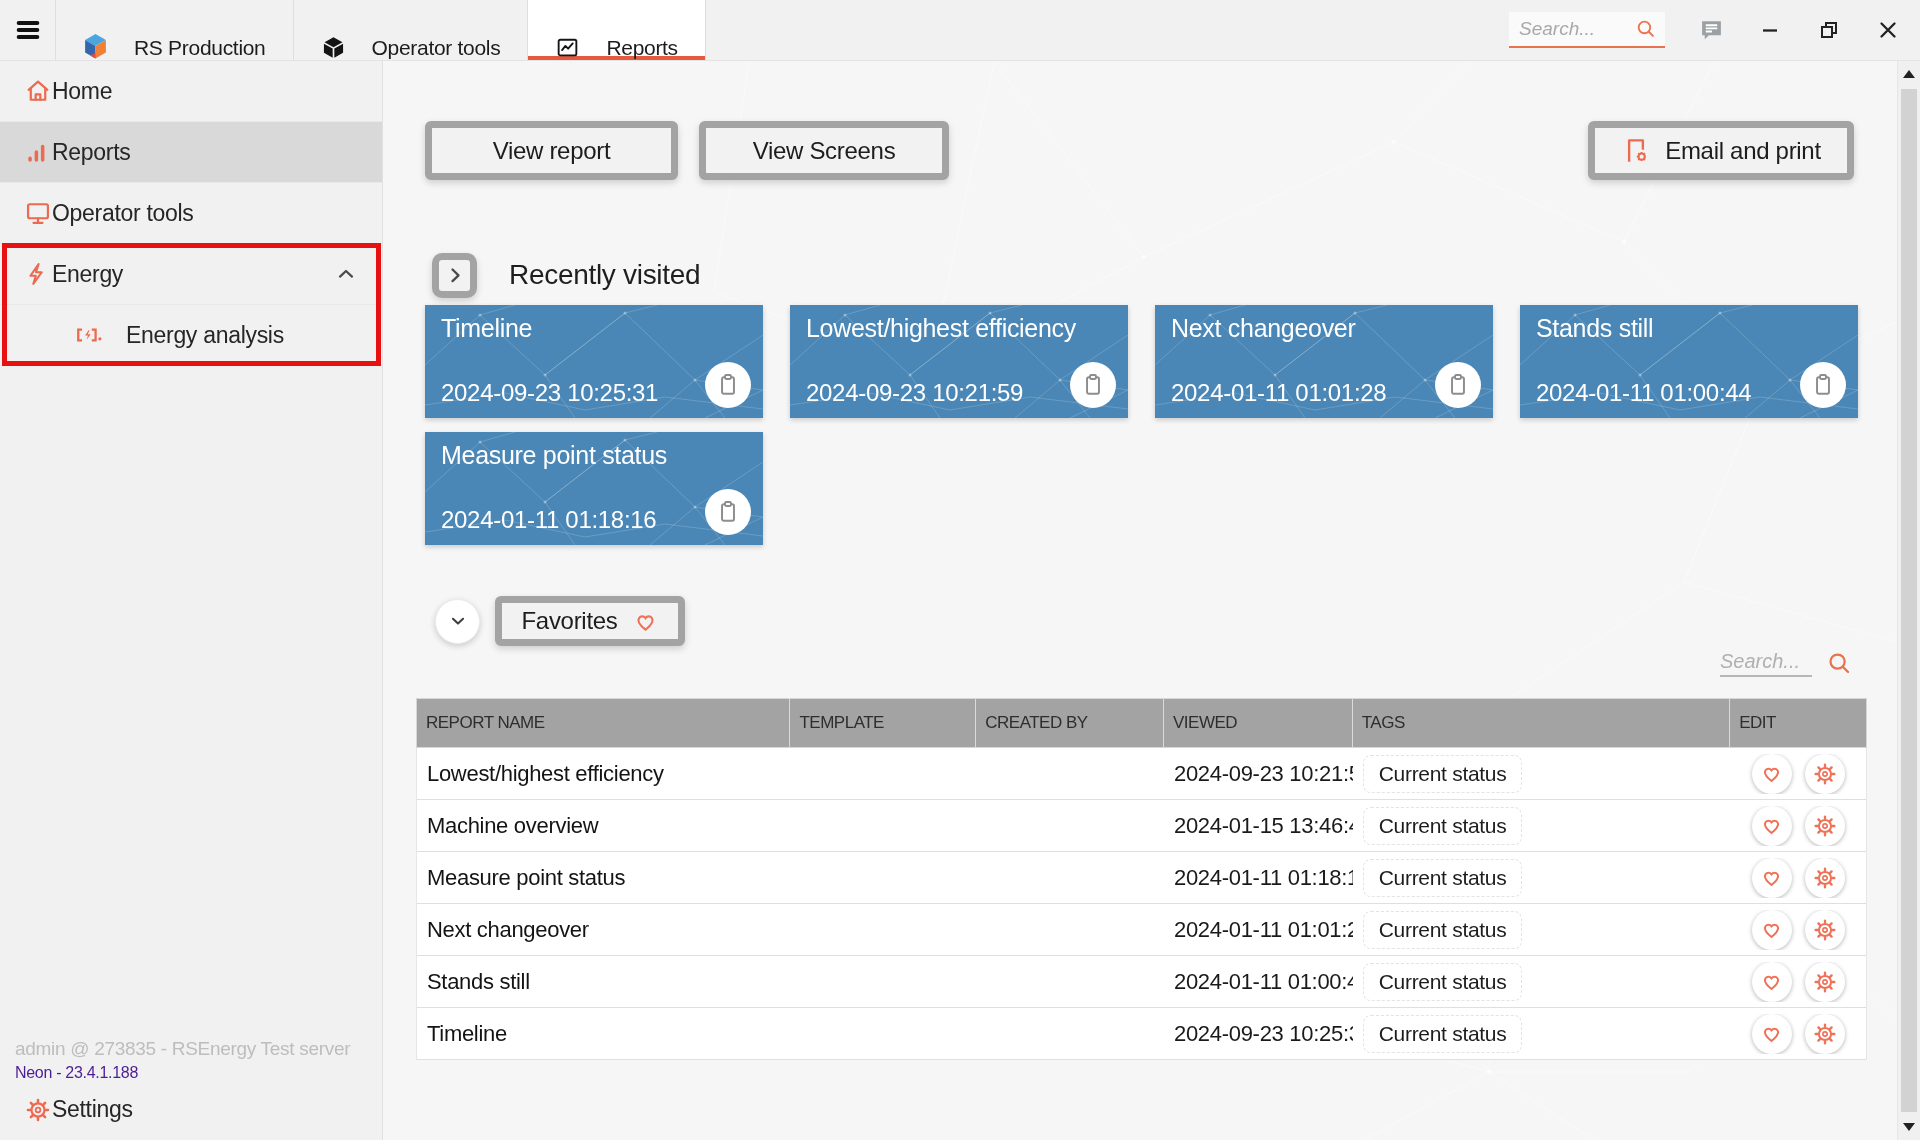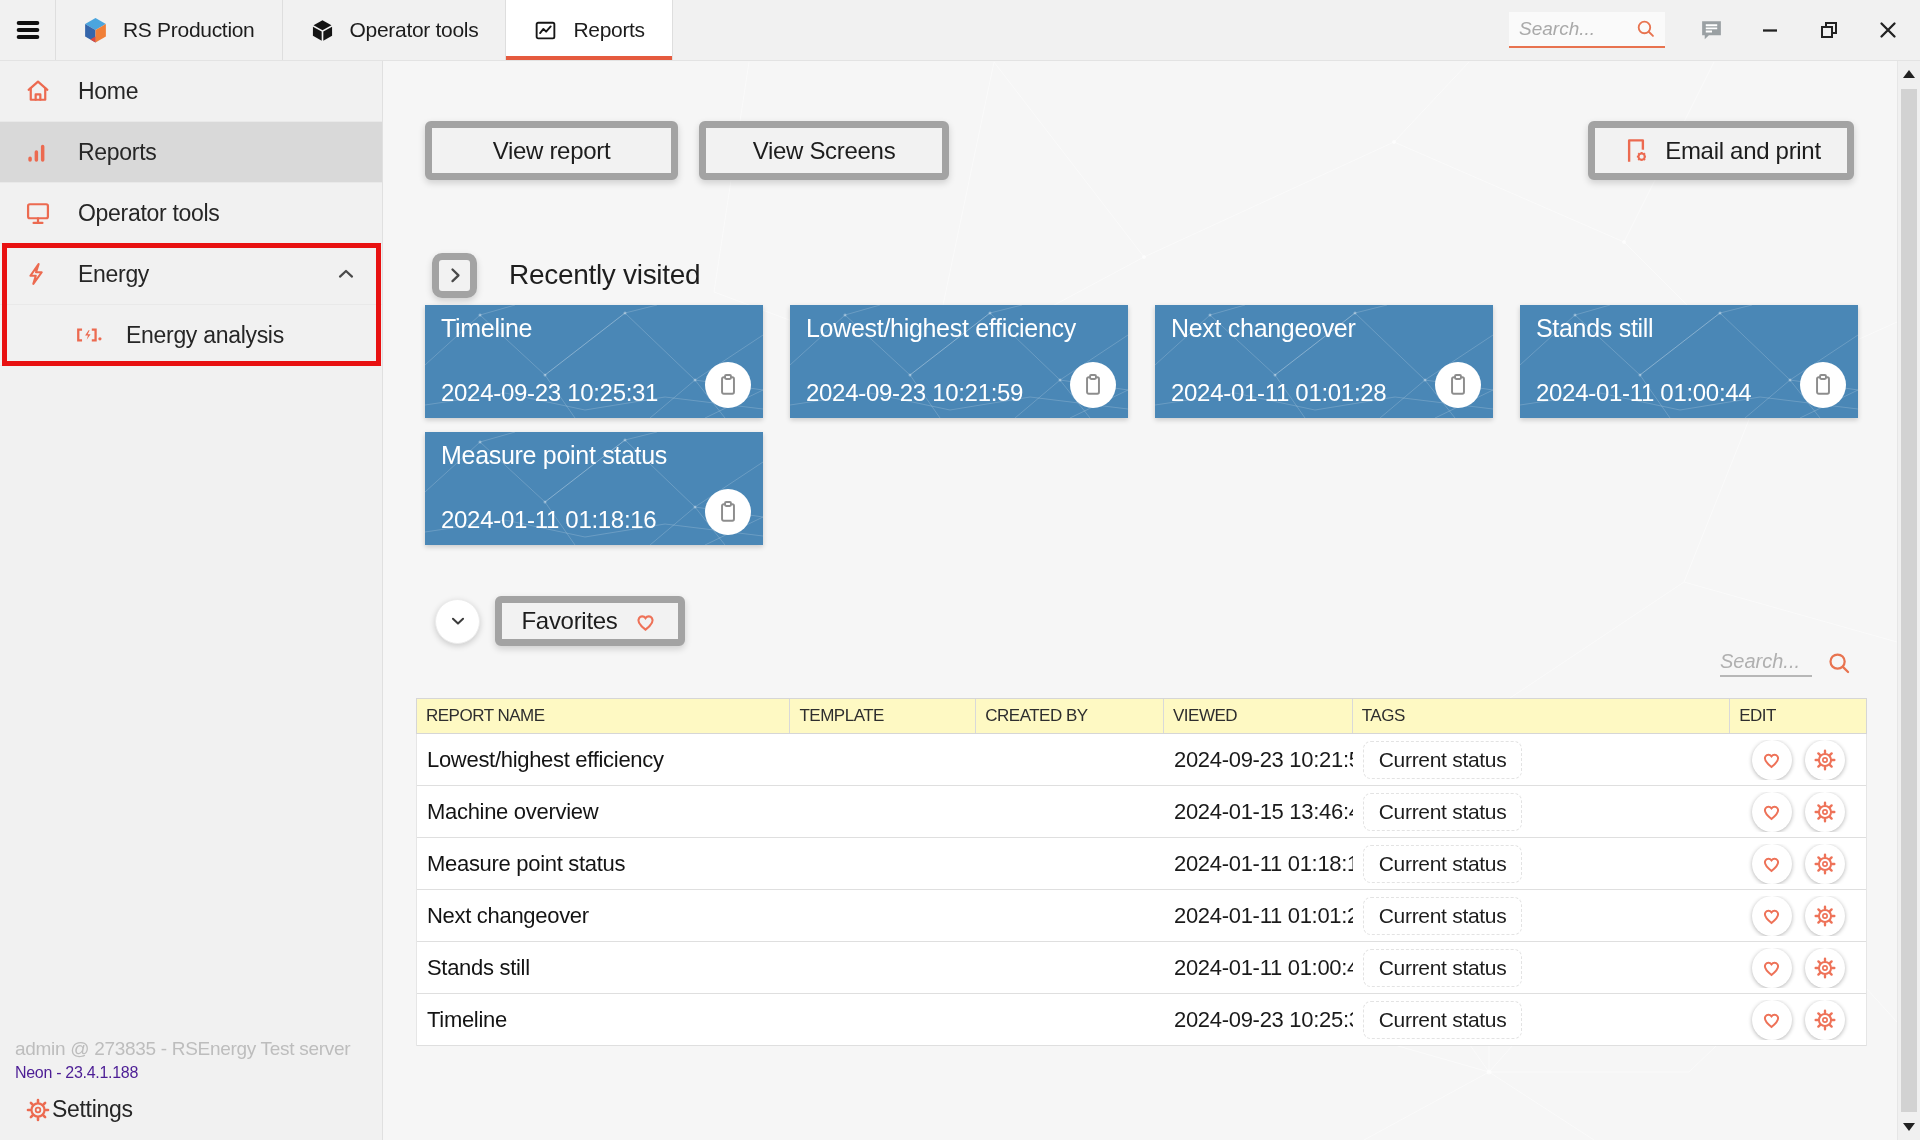--- a/index.html
+++ b/index.html
@@ -10,36 +10,36 @@
     background:#f6f6f6;color:#1d1d1d;
     -webkit-font-smoothing:antialiased;
   }
   svg{display:block}
   button{font-family:inherit;letter-spacing:inherit;cursor:pointer}
 
   
   .topbar{position:absolute;left:0;top:0;width:1920px;height:61px;background:#f1f1f1;
     border-bottom:1px solid #e3e3e3;display:flex;align-items:stretch;z-index:20;box-sizing:border-box}
   .hamburger{width:55px;border:none;background:transparent;display:flex;align-items:center;justify-content:center}
-  .tab{display:flex;align-items:center;gap:15px;padding:0 27px;border:none;background:transparent;
+  .tab{display:flex;align-items:flex-end;gap:26px;padding:0 27px;border:none;background:transparent;
     border-left:1px solid #dedede;font-size:21px;color:#1c1c1c}
   .tab.active{background:#ffffff;box-shadow:inset 0 -4px 0 #e55a3e;border-right:1px solid #dedede}
   .tb-right{margin-left:auto;display:flex;align-items:center;padding-right:12px}
   .tb-search{width:140px;height:34px;background:#fafafa;border-bottom:2px solid #e8734f;
     display:flex;align-items:center;gap:6px;padding:0 8px;margin-right:26px}
   .tb-search input{flex:1;min-width:0;border:none;background:transparent;outline:none;
     font-family:inherit;font-style:italic;font-size:19px;color:#8f8f8f}
   .tb-search input::placeholder{color:#a9a9a9;font-style:italic}
   .iconbtn{width:40px;height:44px;border:none;background:transparent;display:flex;align-items:center;justify-content:center}
   .winbtn{margin-left:19px}
 
   
   .sidebar{position:absolute;left:0;top:61px;width:383px;bottom:0;background:#f1f1f1;
     border-right:1px solid #e0e0e0;box-sizing:border-box;z-index:10}
-  .nav-item{height:61px;display:flex;align-items:center;padding:0 24px;gap:26px;
+  .nav-item{height:61px;display:flex;align-items:center;padding:0 24px;
     font-size:23px;color:#262626;border-bottom:1px solid #e9e9e9;box-sizing:border-box}
   .nav-item.active{background:#d9d9d9}
   .nav-item .chev{margin-left:auto}
   .nav-item.sub{padding-left:72px;gap:22px}
   .annotation-box{position:absolute;left:2px;top:182px;width:379px;height:123px;
     border:5px solid #e81111;box-sizing:border-box;z-index:6;pointer-events:none}
   .sb-user{position:absolute;left:15px;bottom:80px;font-size:19px;color:#bdbdbd;white-space:nowrap}
   .sb-version{position:absolute;left:15px;bottom:58px;font-size:16px;color:#4c1d95;white-space:nowrap}
   .settings-row{position:absolute;left:0;right:0;bottom:0;height:61px;display:flex;align-items:center;
     padding:0 24px;font-size:23px;color:#262626;box-sizing:border-box}
@@ -72,21 +72,21 @@
   .fav-circle{width:45px;height:45px;border-radius:50%;background:#fff;border:1px solid #ececec;
     box-shadow:0 2px 6px rgba(0,0,0,0.18);display:flex;align-items:center;justify-content:center;padding:0}
   .fav-btn{width:190px;height:50px}
 
   .tsearch{position:absolute;left:1336px;top:586px;display:flex;align-items:flex-end;gap:14px}
   .tsearch input{width:92px;border:none;border-bottom:2px solid #b7b7b7;background:transparent;outline:none;
     font-family:inherit;font-style:italic;font-size:20px;color:#9b9b9b;padding:2px 0}
   .tsearch input::placeholder{color:#b0b0b0;font-style:italic}
 
   .report-table{position:absolute;left:32px;top:636px;width:1451px}
-  .thead{display:flex;height:36px;background:#fef9c3;border:1px solid #d6d6d6;box-sizing:border-box}
+  .thead{display:flex;height:50px;background:#a3a3a3;border:1px solid #d6d6d6;box-sizing:border-box}
   .th{display:flex;align-items:center;padding-left:9px;font-size:17px;color:#2e2e2e;
     letter-spacing:-0.5px;border-right:1px solid #d9d9d9;box-sizing:border-box;font-stretch:condensed}
   .th:last-child{border-right:none}
   .tbody{border-left:1px solid #e6e6e6;border-right:1px solid #e6e6e6;background:#fff}
   .tr{display:flex;height:52px;align-items:center;background:#fff;border-bottom:1px solid #dfdfdf;box-sizing:border-box}
   .td{box-sizing:border-box;padding-left:10px;font-size:22px;color:#141414;overflow:hidden;white-space:nowrap}
   .col0{width:374px}.col1{width:186px}.col2{width:188px}.col3{width:189px}.col4{width:378px}.col5{width:136px}
   .td.viewed{text-align:right;padding-right:10px;color:#1a1a1a}
   .tag-chip{display:inline-block;border:1px dashed #e3e3e3;border-radius:8px;padding:6px 15px;
     font-size:21px;color:#1d1d1d;background:#fff}

